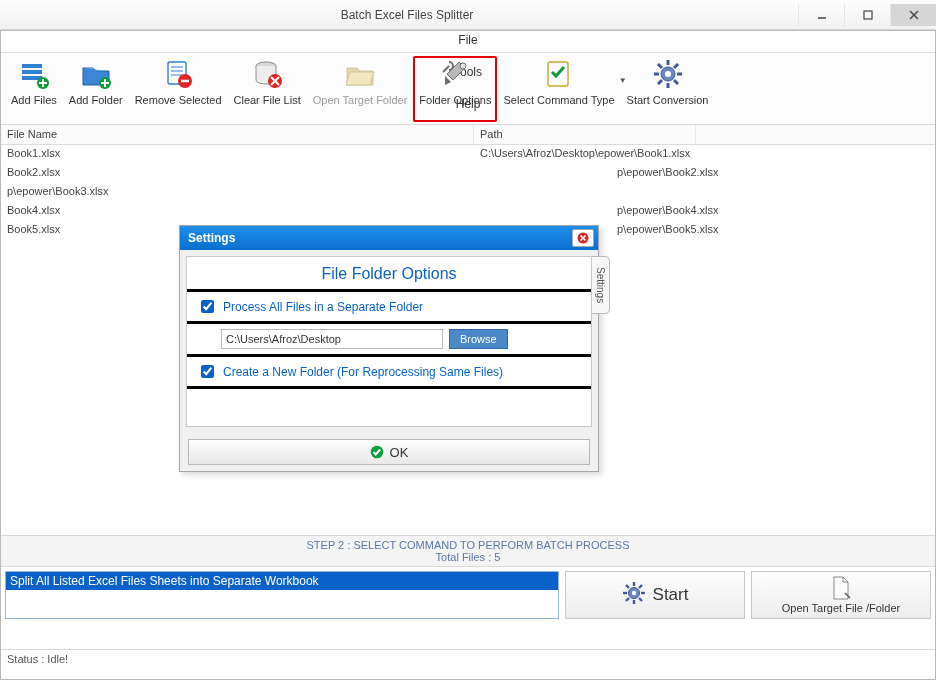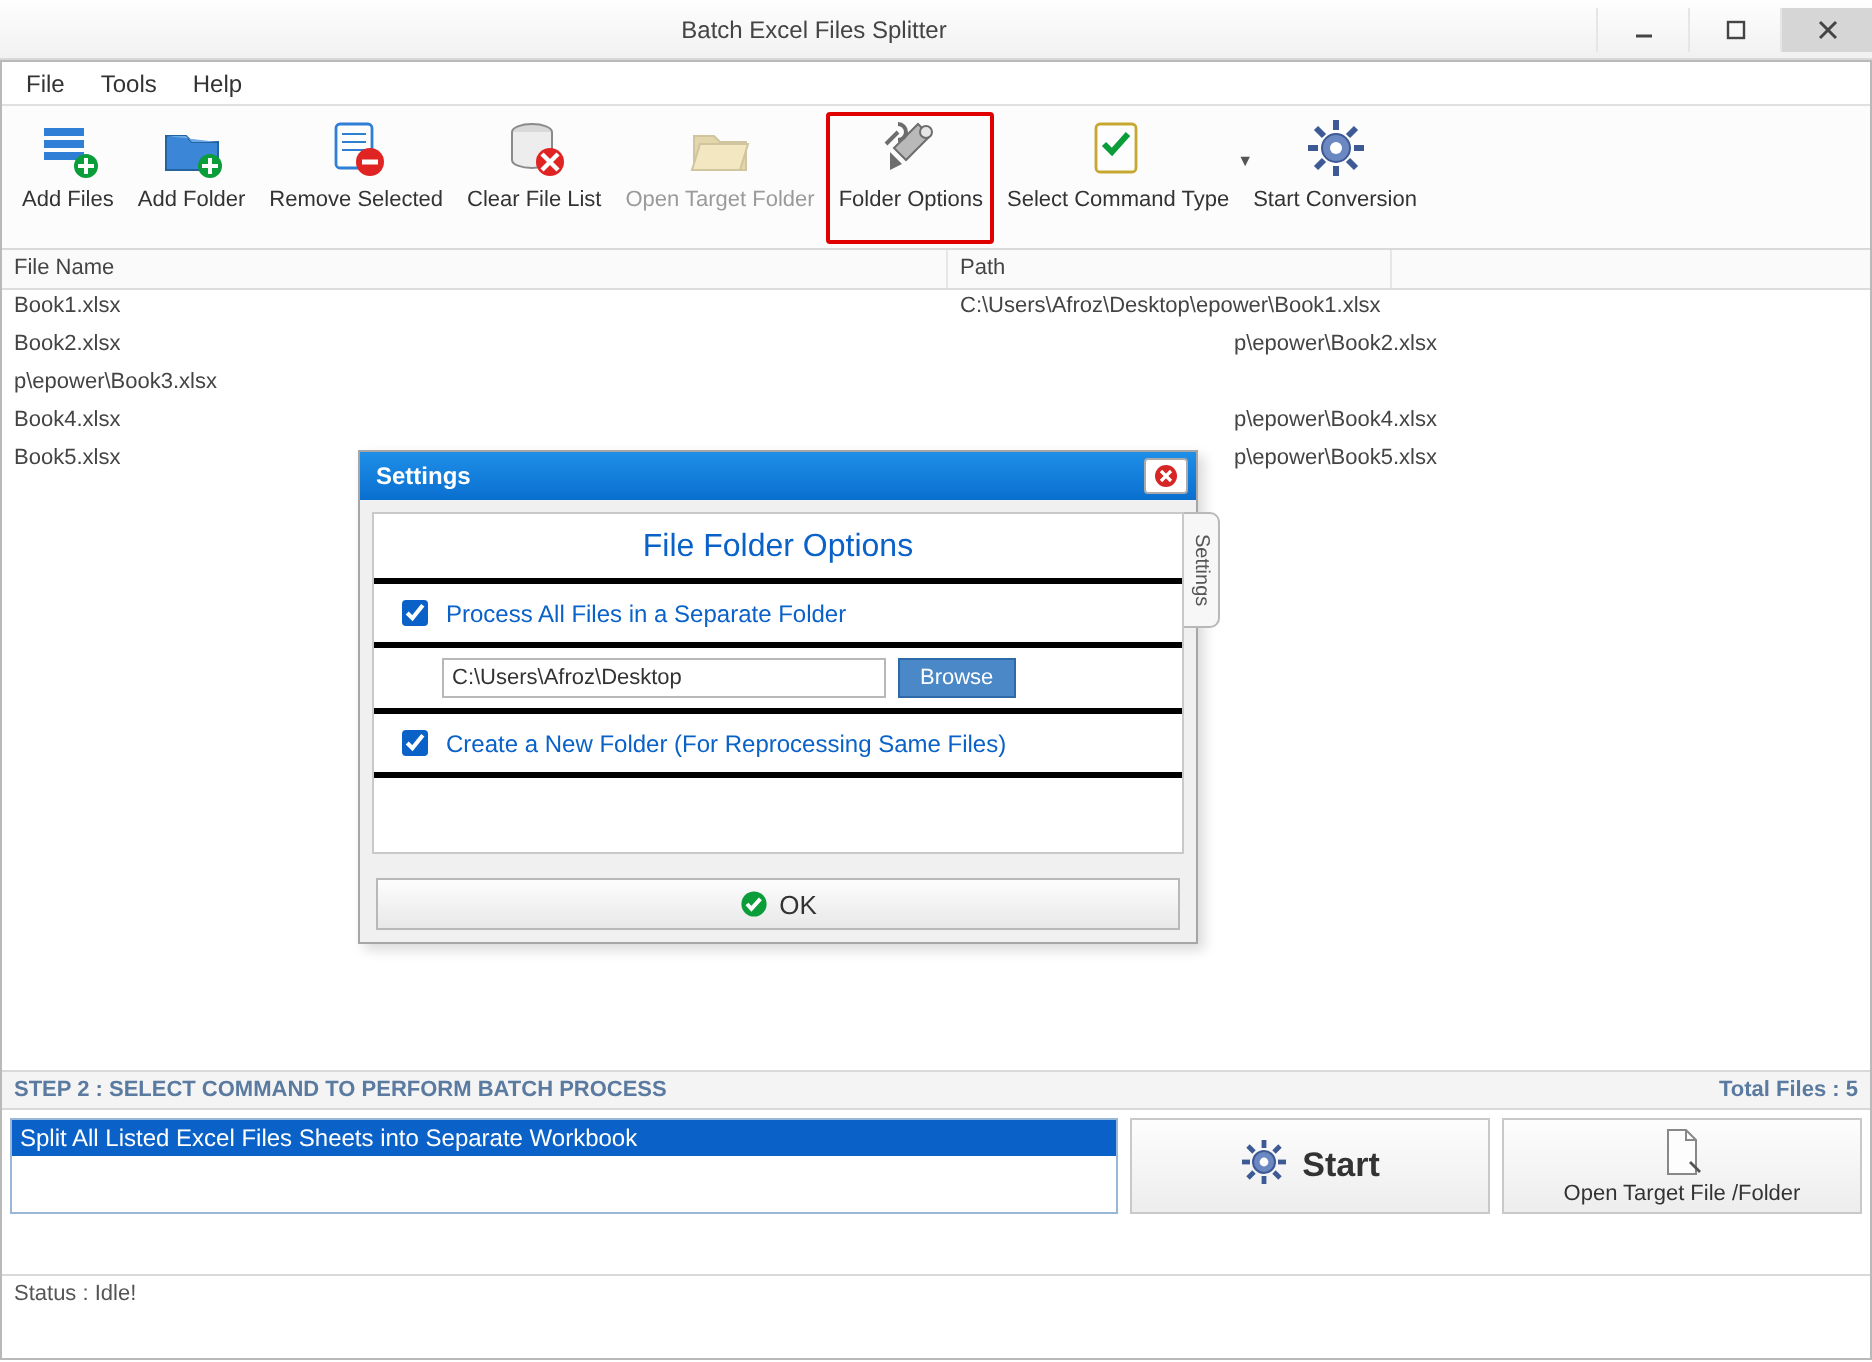--- a/index.html
+++ b/index.html
@@ -5,44 +5,44 @@
   * { box-sizing: border-box; font-family: "Segoe UI", Tahoma, sans-serif; }
   html, body { margin:0; padding:0; width:936px; height:681px; background:#fff; color:#444; }
   
   .titlebar { height:30px; background:linear-gradient(#fefefe,#f1f1f1); border-bottom:1px solid #d8d8d8; display:flex; align-items:center; }
   .titlebar .spacer-left{width:16px;}
   .titlebar .title{flex:1;text-align:center;font-size:12px;color:#444;}
   .titlebar .winbtn{width:46px;height:22px;display:flex;align-items:center;justify-content:center;border-left:1px solid #e6e6e6;color:#555;font-size:10px;}
   .titlebar .winbtn.close{background:#d6d6d6;}
   
   .client{border:1px solid #b9b9b9;height:650px;width:936px;position:relative;background:#fff;}
-  .menubar{height:22px;padding:2px 12px;font-size:12px;color:#333;border-bottom:1px solid #e0e0e0;display:flex;gap:18px;align-items:center;}
+  .menubar{height:22px;padding:2px 12px;font-size:12px;color:#333;border-bottom:1px solid #e0e0e0;display:flex;gap:18px;align-items:center;flex-direction:column;}
   
   .group-label{font-size:11px;font-weight:bold;color:#5a7aa0;padding:3px 6px;background:#f4f4f4;border-top:1px solid #d9d9d9;border-bottom:1px solid #d9d9d9;}
   
   .toolbar{height:72px;display:flex;align-items:flex-start;padding:3px 4px;border-bottom:1px solid #d9d9d9;background:#fcfcfc;}
   .tbtn{display:flex;flex-direction:column;align-items:center;justify-content:flex-start;font-size:11px;color:#333;padding:2px 6px 0 6px;position:relative;height:66px;}
   .tbtn.disabled{color:#9a9a9a;}
   .tbtn .ticon{width:32px;height:32px;margin-bottom:4px;display:flex;align-items:center;justify-content:center;}
   .tbtn.highlighted{border:2px solid #e00000;padding:0 4px;border-radius:2px;}
   .tbtn .dd{position:absolute;right:-6px;top:20px;font-size:8px;color:#555;}
   
   .listhdr{display:flex;height:20px;font-size:11px;border-bottom:1px solid #dcdcdc;background:#fafafa;}
   .listhdr div{padding:3px 6px;border-right:1px solid #e6e6e6;}
   .col-file{width:473px;} .col-path{width:222px;} .col-status{flex:1;}
   
   .listarea{height:390px;overflow:hidden;font-size:11px;position:relative;}
   .row{display:flex;height:19px;}
   .row div{padding:2px 6px;white-space:nowrap;overflow:hidden;}
   
-  .step2lbl{display:flex;justify-content:space-between;align-items:center;padding:3px 6px;font-size:11px;font-weight:bold;color:#5a7aa0;background:#f4f4f4;border-top:1px solid #d9d9d9;border-bottom:1px solid #d9d9d9;}
+  .step2lbl{display:flex;justify-content:space-between;align-items:center;padding:3px 6px;font-size:11px;font-weight:normal;color:#5a7aa0;background:#f4f4f4;border-top:1px solid #d9d9d9;border-bottom:1px solid #d9d9d9;flex-direction:column;}
   .step2row{display:flex;height:56px;padding:4px;gap:6px;}
   .cmdbox{flex:1;border:1px solid #99b8d8;background:#fff;font-size:12px;}
   .cmdbox .sel{background:#0a62c9;color:#fff;padding:2px 4px;}
-  .startbtn{width:180px;border:1px solid #c9c9c9;background:linear-gradient(#fdfdfd,#ededed);display:flex;align-items:center;justify-content:center;gap:7px;font-size:17px;font-weight:bold;color:#333;}
+  .startbtn{width:180px;border:1px solid #c9c9c9;background:linear-gradient(#fdfdfd,#ededed);display:flex;align-items:center;justify-content:center;gap:7px;font-size:17px;font-weight:normal;color:#333;}
   .openbtn{width:180px;border:1px solid #c9c9c9;background:linear-gradient(#fdfdfd,#ededed);display:flex;flex-direction:column;align-items:center;justify-content:center;font-size:11px;color:#333;}
   .statusbar{height:20px;border-top:1px solid #d9d9d9;font-size:11px;padding:3px 6px;color:#555;margin-top:26px;}
   
   .dialog{position:absolute;left:178px;top:194px;width:420px;border:1px solid #a6a6a6;background:#f0f0f0;box-shadow:3px 3px 6px rgba(0,0,0,.15);}
   .dlg-title{height:24px;background:linear-gradient(#1e8fe8,#0a6fd0);color:#fff;font-size:12px;font-weight:bold;display:flex;align-items:center;justify-content:space-between;padding:0 4px 0 8px;}
   .dlg-close{width:22px;height:18px;background:#fff;border:1px solid #aaa;border-radius:2px;display:flex;align-items:center;justify-content:center;}
   .dlg-body{background:#fff;margin:6px;border:1px solid #c9c9c9;padding:6px 0 0 0;position:relative;}
   .dlg-heading{text-align:center;font-size:16px;color:#0a62c9;padding:2px 0 6px 0;}
   .dlg-row{border-top:3px solid #000000;padding:5px 10px;font-size:12px;color:#0a62c9;display:flex;align-items:center;gap:6px;}
   .dlg-row.indent{padding-left:34px;}

